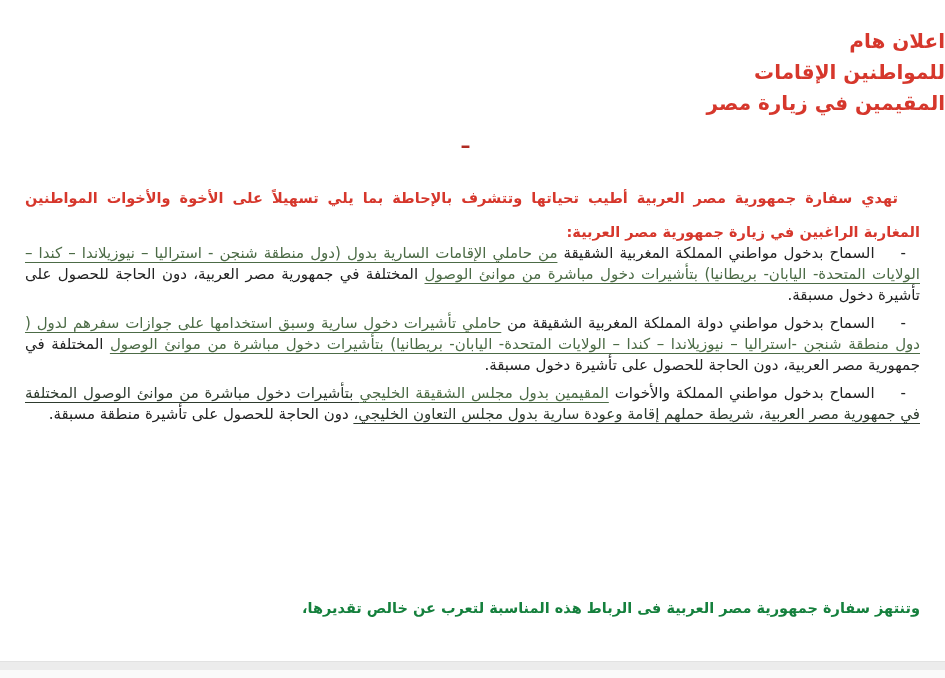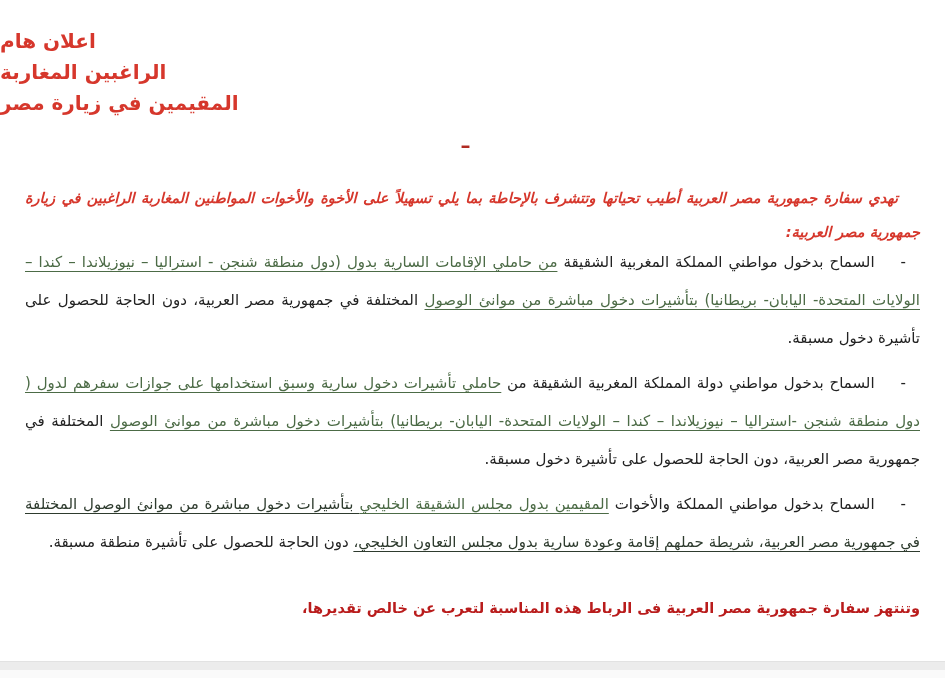--- a/index.html
+++ b/index.html
@@ -12,44 +12,43 @@
     position:relative;
   }
   .page{
     position:absolute;inset:0;
     width:945px;height:678px;
     background:#ffffff;
   }
   
   .title-block{
     position:absolute;top:26px;left:0;right:0;
-    text-align:left;
+    text-align:right;
     color:#d6372c;
     font-weight:bold;
   }
   .title-line{font-size:20px;line-height:31px;letter-spacing:0px;}
   .title-dash{
     position:absolute;top:133px;left:0;right:14px;
     text-align:center;
     color:#b02a22;font-weight:bold;font-size:20px;
   }
   
   .intro{
     position:absolute;top:181px;right:25px;left:25px;
     color:#d6372c;font-weight:bold;
     font-size:14.5px;line-height:34px;
     text-align:justify;
     text-indent:22px;
-    font-style:italic;
   }
   
   .bullets{
     position:absolute;top:243px;right:25px;left:25px;
     color:#222222;
-    font-size:15px;line-height:38px;
+    font-size:15px;line-height:21px;
     text-align:justify;
   }
   .bullet{
     margin:0 0 7px 0;
     text-indent:14px; 
   }
   .bullet .marker{display:inline-block;padding-left:26px;text-indent:0;}
   .seg-green{
     color:#4c6b46;
     text-decoration:underline;
@@ -58,21 +57,21 @@
   }
   .seg-underline-dark{
     color:#2e3b2e;
     text-decoration:underline;
     text-underline-offset:4px;
     text-decoration-thickness:1px;
   }
   
   .closing{
     position:absolute;top:596px;right:25px;left:25px;
-    color:#b91c1c;font-weight:bold;
+    color:#15803d;font-weight:bold;
     font-size:14.5px;line-height:24px;
     text-align:right;
   }
   
   .bottom-bar{
     position:absolute;left:0;right:0;top:661px;height:9px;
     background:#ececec;
     border-top:1px solid #e2e2e2;
   }
   .bottom-bar2{
@@ -80,21 +79,21 @@
     background:#fafafa;
   }
 </style>
 </head>
 <body>
 
 <div class="page">
 
   <div class="title-block">
     <div class="title-line">اعلان هام</div>
-    <div class="title-line">الراغبين المغاربة</div>
+    <div class="title-line">للمواطنين الإقامات</div>
     <div class="title-line">المقيمين في زيارة مصر</div>
   </div>
 
   <div class="title-dash">–</div>
 
   <div class="intro">تهدي سفارة جمهورية مصر العربية أطيب تحياتها وتتشرف بالإحاطة بما يلي تسهيلاً على الأخوة والأخوات المواطنين المغاربة الراغبين في زيارة جمهورية مصر العربية:</div>
 
   <div class="bullets">
 
     <p class="bullet"><span class="marker">-</span><span>السماح بدخول مواطني المملكة المغربية الشقيقة </span><span class="seg-green">من حاملي الإقامات السارية بدول (دول منطقة شنجن - استراليا – نيوزيلاندا – كندا – الولايات المتحدة- اليابان- بريطانيا) بتأشيرات دخول مباشرة من موانئ الوصول</span><span class="seg-underline-dark"></span><span> المختلفة في جمهورية مصر العربية، دون الحاجة للحصول على تأشيرة دخول مسبقة.</span></p>

